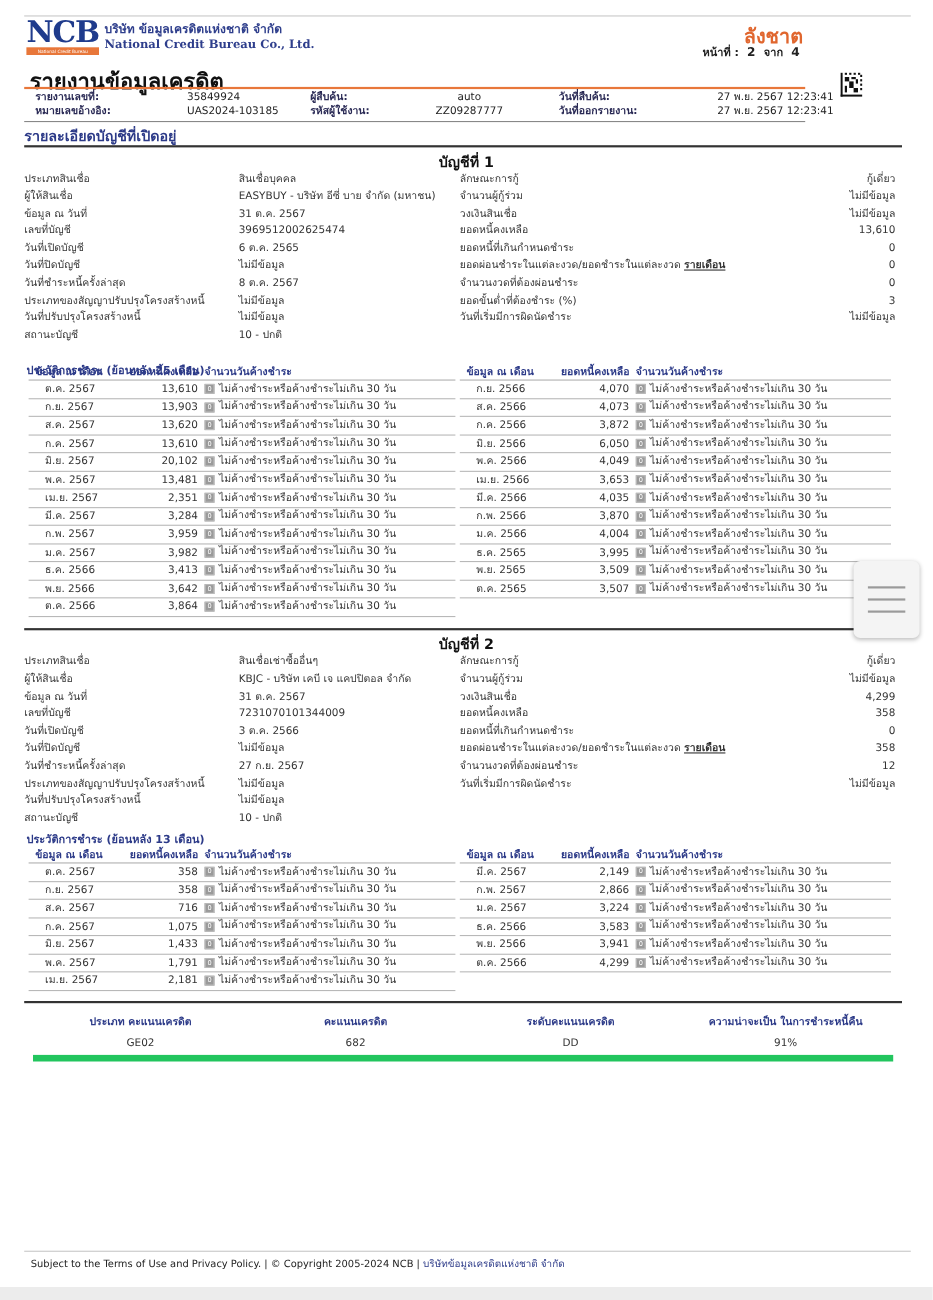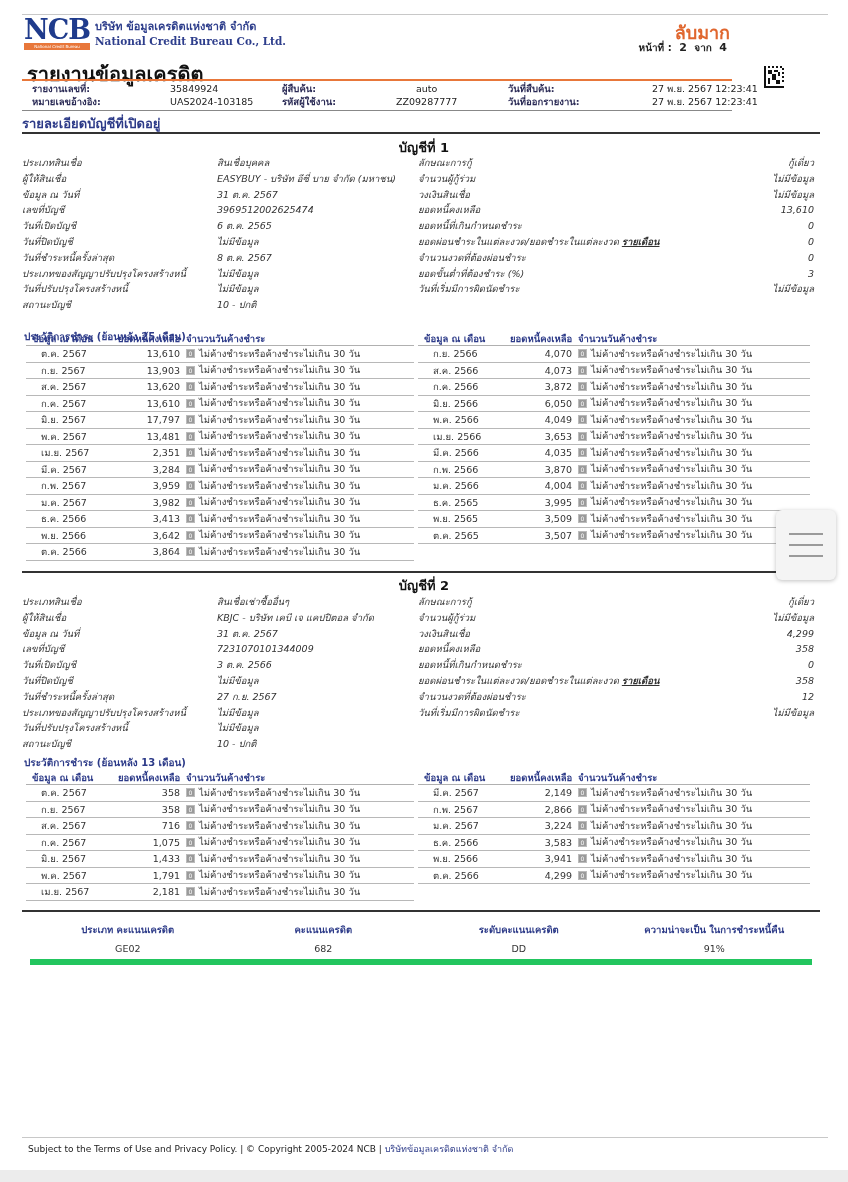--- a/index.html
+++ b/index.html
@@ -26,21 +26,21 @@
   .meta { position: absolute; top: 82px; font-size: 9.5px; line-height: 13px; }
   .meta .lbl { font-weight: bold; color: #2a2a55; }
   .meta-rule { position: absolute; left: 22px; top: 110px; width: 710px; height: 1px; background: #888; }
 
   .section-title { position: absolute; left: 22px; top: 113px; font-size: 13px; font-weight: bold; color: #2c3a88; }
   .thick-rule { position: absolute; left: 22px; height: 2px; width: 798px; background: #333; }
 
   .acct-title { position: absolute; left: 0; width: 848px; text-align: center; font-size: 13px; font-weight: bold; color: #111; }
 
   .kv { position: absolute; font-size: 9.5px; line-height: 15.8px; color: #333; }
-  .kv .row { display: flex; white-space: nowrap; font-style: italic; }
+  .kv .row { display: flex; white-space: nowrap; }
   .kv-left .k { width: 195px; }
   .kv-right .row { justify-content: space-between; width: 396px; }
   .kv-right .v { text-align: right; }
   .underline { text-decoration: underline; font-weight: bold; }
 
   .hist-title { position: absolute; left: 24px; font-size: 10px; font-weight: bold; color: #2c3a88; }
   .hist { position: absolute; font-size: 9.5px; color: #333; }
   .hist .hdr { display: flex; font-weight: bold; color: #2c3a88; height: 15px; line-height: 15px; border-bottom: 1px solid #b0b0b0; }
   .hist .r { display: flex; height: 16.5px; line-height: 16px; border-bottom: 1px solid #b8b8b8; }
   .hist .m { width: 80px; padding-left: 15px; }
@@ -71,21 +71,21 @@
 
 <div class="logo">
   <div class="ncb">NCB</div>
   <span class="bar">National Credit Bureau</span>
 </div>
 <div class="company">
   <div class="th">บริษัท ข้อมูลเครดิตแห่งชาติ จำกัด</div>
   <div class="en">National Credit Bureau Co., Ltd.</div>
 </div>
 
-<div class="secret">ลับมาก</div>
+<div class="secret">ลังชาต</div>
 <div class="pageno">
   <span>หน้าที่ :</span>
   <b>2</b>
   <span>จาก</span>
   <b>4</b>
 </div>
 
 <div class="report-title">รายงานข้อมูลเครดิต</div>
 <div class="orange-rule"></div>
 
@@ -256,21 +256,21 @@
     <div class="r">
       <div class="m">ก.ค. 2567</div>
       <div class="b">13,610</div>
       <div class="s">
         <span class="ic">0</span>
         <span>ไม่ค้างชำระหรือค้างชำระไม่เกิน 30 วัน</span>
       </div>
     </div>
     <div class="r">
       <div class="m">มิ.ย. 2567</div>
-      <div class="b">17,797</div>
+      <div class="b">20,102</div>
       <div class="s">
         <span class="ic">0</span>
         <span>ไม่ค้างชำระหรือค้างชำระไม่เกิน 30 วัน</span>
       </div>
     </div>
     <div class="r">
       <div class="m">พ.ค. 2567</div>
       <div class="b">13,481</div>
       <div class="s">
         <span class="ic">0</span>

